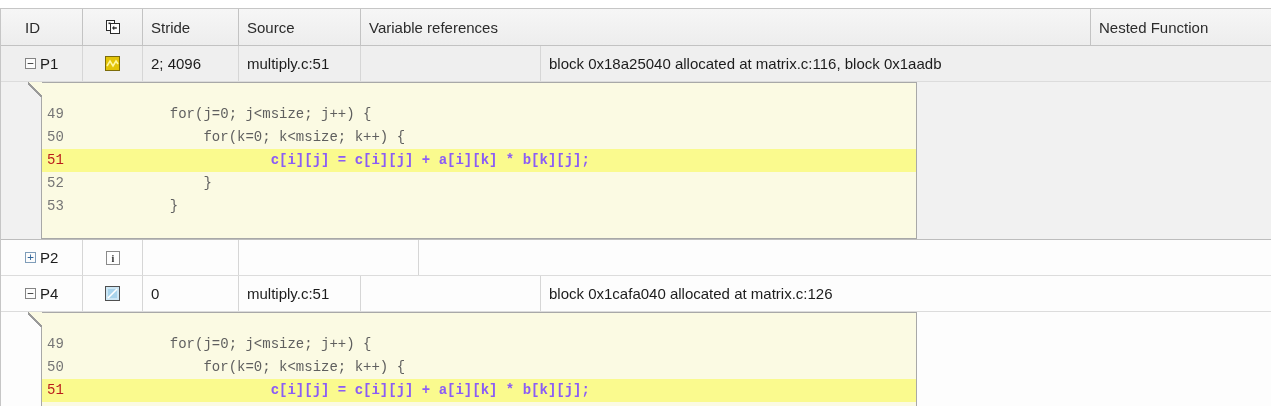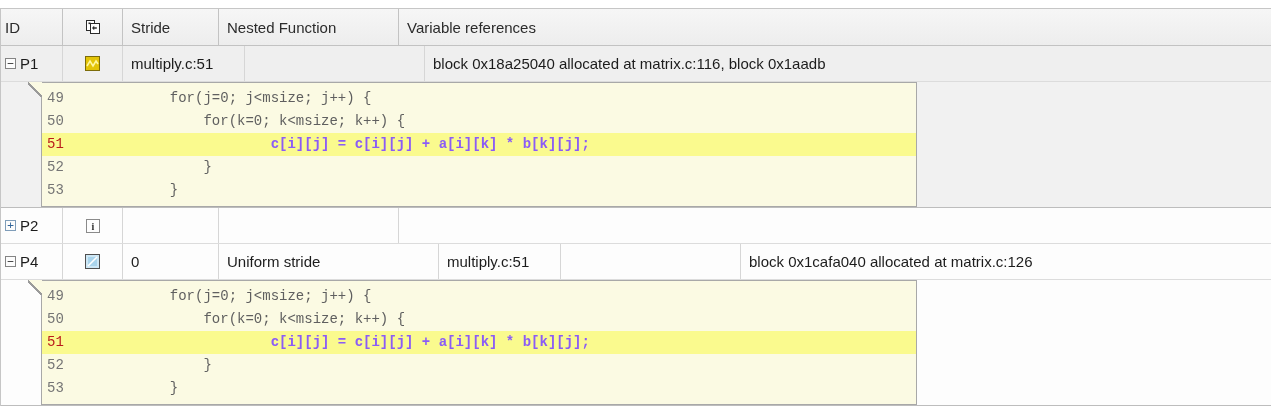--- a/index.html
+++ b/index.html
@@ -6,35 +6,35 @@
   body{width:1271px;height:406px;font-family:"Liberation Sans",sans-serif;position:relative;overflow:hidden;}
   #map-table{position:absolute;top:8px;left:0;width:1271px;border-top:1px solid #c6c6c6;border-left:1px solid #c6c6c6;box-sizing:border-box;}
   .tr{display:flex;width:1270px;box-sizing:border-box;}
   .tr.head{height:37px;background:linear-gradient(#f6f6f6,#ededed);border-bottom:1px solid #c2c2c2;}
   .tr.data{height:36px;border-bottom:1px solid #dcdcdc;background:#fdfdfd;}
   .tr.data.selected{background:#efefef;}
   .td,.th{box-sizing:border-box;display:flex;align-items:center;padding:0 8px;font-size:15px;color:#1c1c1c;overflow:hidden;white-space:nowrap;}
   .th{color:#2b2b2b;border-right:1px solid #c3c3c3;}
   .td{border-right:1px solid #d6d6d6;}
   .th:last-child,.td:last-child{border-right:none;}
-  .c-id{width:62px;flex:none;padding-left:4px;}
+  .c-id{width:62px;flex:none;padding-left:4px;margin-left:20px;}
   .c-icon{width:60px;flex:none;justify-content:center;}
   .c-stride{width:96px;flex:none;text-align:right;}
   .c-type{width:220px;flex:none;}
   .c-source{width:122px;flex:none;}
   .c-nested{width:180px;flex:none;}
   .c-varrefs{flex:1;}
   .expander{width:11px;height:11px;flex:none;border:1px solid #848484;background:#fcfcfc;color:#3c3c3c;
     font-size:11px;line-height:9px;text-align:center;margin-right:4px;box-sizing:border-box;cursor:pointer;font-family:"DejaVu Sans Mono",monospace;}
   .expander.plus{border-color:#7f9db9;color:#33669a;}
   .snippet-wrap{width:1270px;box-sizing:border-box;position:relative;border-bottom:1px solid #bdbdbd;}
   .snippet-wrap.gray{background:#f1f1f1;}
   .snippet-wrap.white{background:#fdfdfd;}
   .snippet{position:relative;margin-left:40px;width:876px;box-sizing:border-box;background:#fbfae3;
-    border:1px solid #a8a8a8;padding:4px 0;}
+    border:1px solid #a8a8a8;padding:20px 0;}
   .tail{position:absolute;left:-14px;top:-1px;width:14px;height:15px;
     background:linear-gradient(225deg,#fbfae3 0 48%,#9a9a9a 48% 56%,rgba(0,0,0,0) 56%);}
   .code-line{display:flex;height:23px;line-height:23px;font-family:"Liberation Mono","DejaVu Sans Mono",monospace;font-size:14px;color:#5f5f5f;}
   .code-line .num{width:22px;flex:none;padding-left:5px;color:#757575;}
   .code-line .code{white-space:pre;flex:1;overflow:hidden;}
   .code-line.hl{background:#fafa8e;}
   .code-line.hl .code{color:#8b5cf6;font-weight:bold;}
   .code-line.hl .num{color:#b91c1c;}
   .icon16{display:inline-flex;width:16px;height:16px;align-items:center;justify-content:center;}
 </style>
@@ -52,40 +52,46 @@
             <rect x="1.5" y="1.5" width="8" height="10" fill="#ffffff" stroke="#2b2b2b"></rect>
             <rect x="3.5" y="3.5" width="2" height="1.6" fill="#2b2b2b"></rect>
             <rect x="5.5" y="4.5" width="9" height="10" fill="#ffffff" stroke="#2b2b2b"></rect>
             <path d="M7 9 l2.2-2.2 v1.4 h2.6 v1.6 h-2.6 v1.4 z" fill="#2b2b2b"></path>
           </svg>
         </span>
       </div>
       <div class="th c-stride">
         <span>Stride</span>
       </div>
+      <div class="th c-source">
+        <span>Source</span>
+      </div>
+      <div class="th c-varrefs">
+        <span>Variable references</span>
+      </div>
       <div class="th c-nested">
         <span>Nested Function</span>
-      </div>
-      <div class="th c-varrefs">
-        <span>Variable references</span>
       </div>
     </div>
     <div class="tr data selected">
       <div class="td c-id">
         <span class="expander minus">−</span>
         <span>P1</span>
       </div>
       <div class="td c-icon">
         <span class="icon16">
           <svg width="15" height="15" viewBox="0 0 15 15">
             <rect x="0.5" y="0.5" width="14" height="14" fill="#e3c407" stroke="#7c6c0a"></rect>
             <polyline points="2,10 5,5 8,10 11,5 13,8" fill="none" stroke="#fff7a0" stroke-width="1.6"></polyline>
           </svg>
         </span>
       </div>
+      <div class="td c-stride">
+        <span>2; 4096</span>
+      </div>
       <div class="td c-source">
         <span>multiply.c:51</span>
       </div>
       <div class="td c-nested">
         <span></span>
       </div>
       <div class="td c-varrefs">
         <span>block 0x18a25040 allocated at matrix.c:116, block 0x1aadb</span>
       </div>
     </div>
@@ -147,23 +153,20 @@
           <svg width="15" height="15" viewBox="0 0 15 15">
             <rect x="0.5" y="0.5" width="14" height="14" fill="#cde7f5" stroke="#4f4f4f"></rect>
             <rect x="3" y="3" width="9" height="9" fill="#a9d4ec"></rect>
             <path d="M3 12 L12 3" stroke="#ffffff" stroke-width="1.6"></path>
           </svg>
         </span>
       </div>
       <div class="td c-stride">
         <span>0</span>
       </div>
-      <div class="td c-type">
-        <span>Uniform stride</span>
-      </div>
       <div class="td c-source">
         <span>multiply.c:51</span>
       </div>
       <div class="td c-nested">
         <span></span>
       </div>
       <div class="td c-varrefs">
         <span>block 0x1cafa040 allocated at matrix.c:126</span>
       </div>
     </div>

